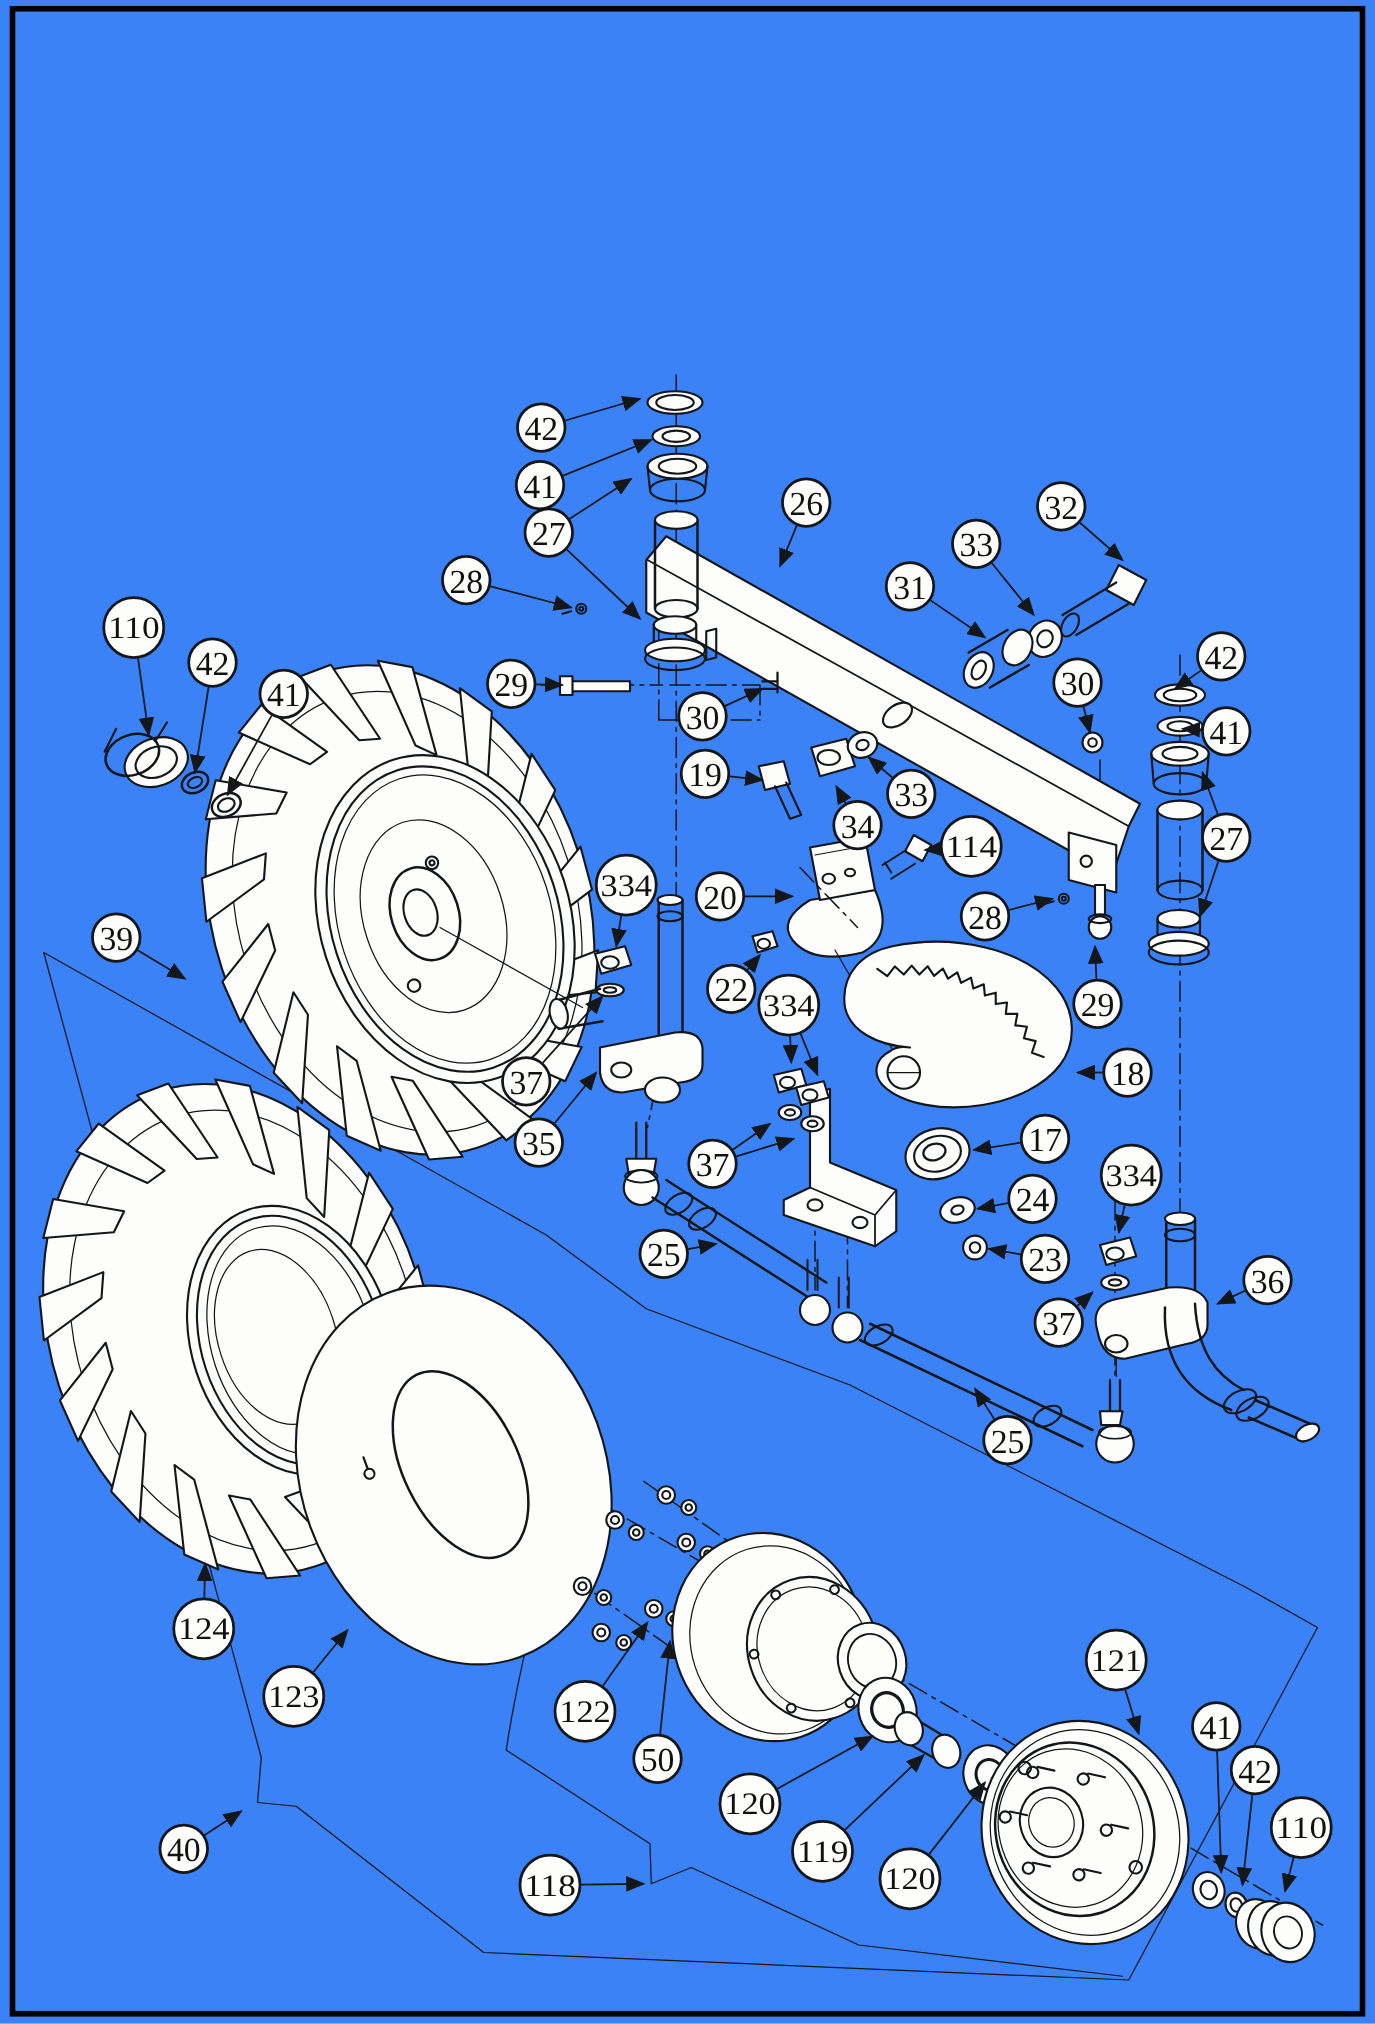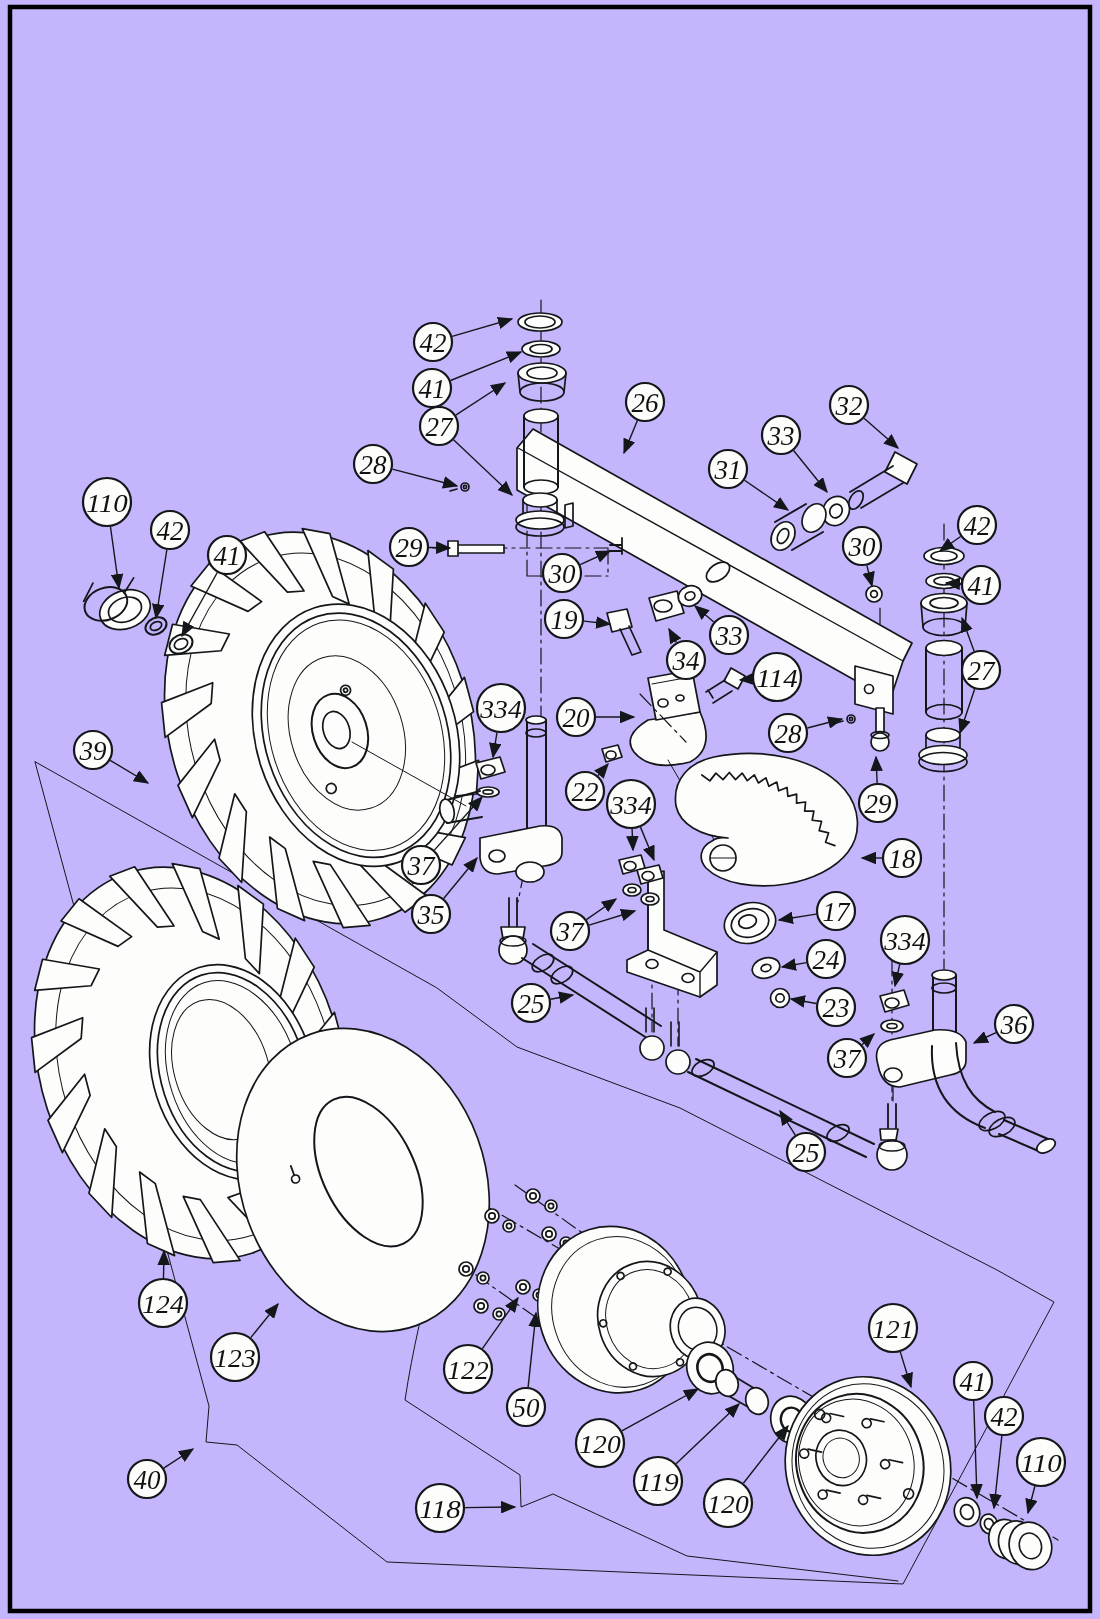--- a/index.html
+++ b/index.html
@@ -1,17 +1,17 @@
 <!DOCTYPE html>
 <html><head>
 <meta charset="utf-8">
 <style>
   html,body{margin:0;padding:0;background:#e9e9e7;}
-  .page{width:1100px;height:1619px;position:relative;background:#c4b5fd;overflow:hidden;
-        font-family:"Liberation Serif", serif;font-style:italic;}
+  .page{width:1100px;height:1619px;position:relative;background:#3b82f6;overflow:hidden;
+        font-family:"Liberation Serif", serif;}
   svg{position:absolute;left:0;top:0;}
   svg *{vector-effect:none;}
   .ln{stroke:#14171a;fill:none;stroke-width:1.7;stroke-linecap:round;stroke-linejoin:round;}
   .w{stroke:#14171a;fill:#fdfdfb;stroke-width:1.7;stroke-linejoin:round;}
   .thin{stroke-width:1;}
   .cdash{stroke-dasharray:16 5 3 5;stroke-width:1.2;}
   .balloon{fill:#fdfdfb;stroke:#14171a;stroke-width:2.2;}
   .callout-text{fill:#111;stroke:none;font-family:"Liberation Serif",serif;}
   .leader{stroke:#14171a;stroke-width:1.4;fill:none;}
 </style>

